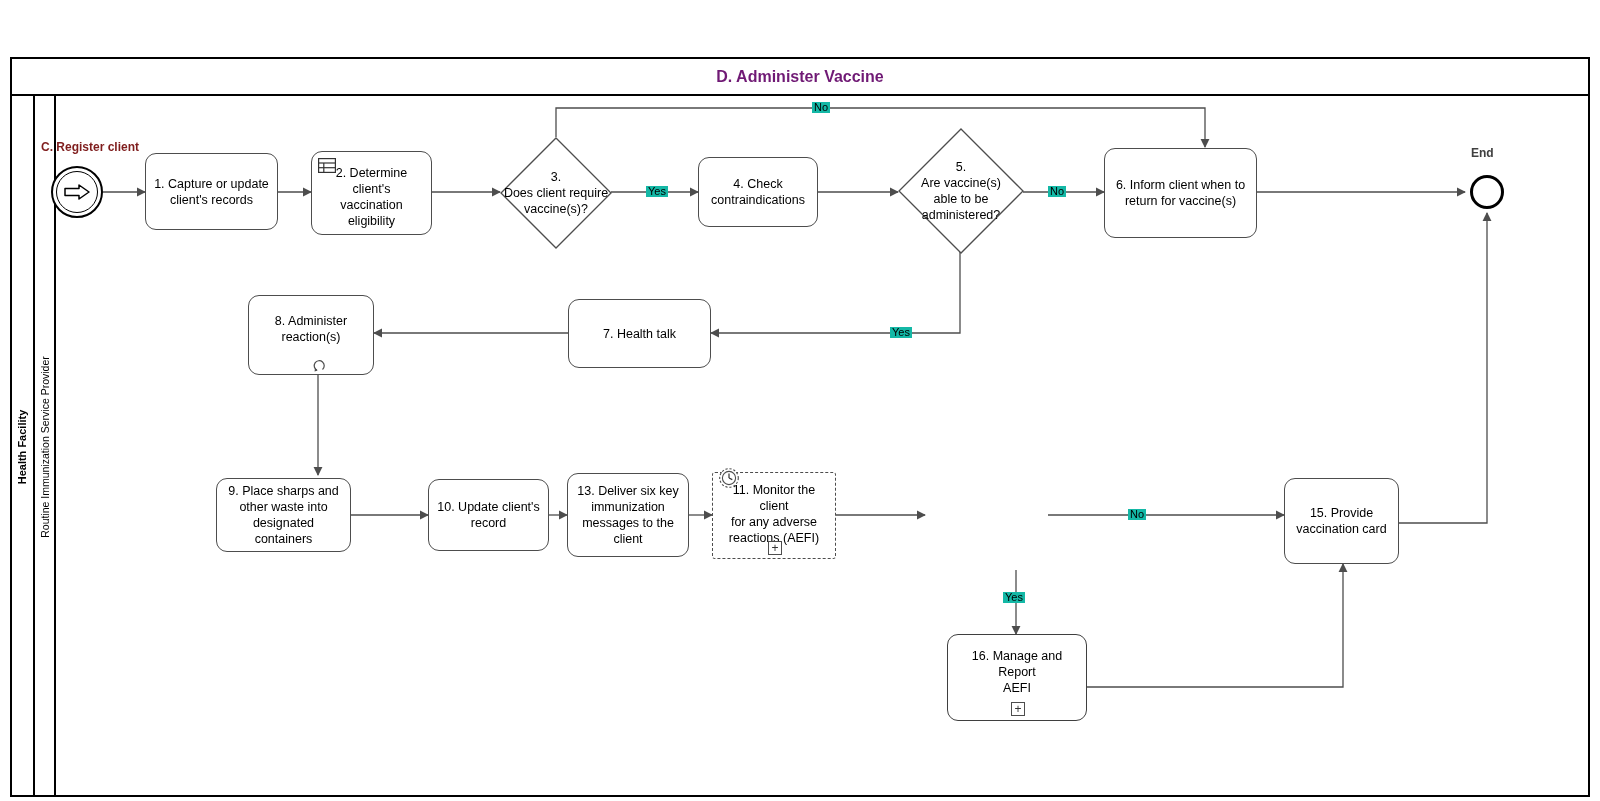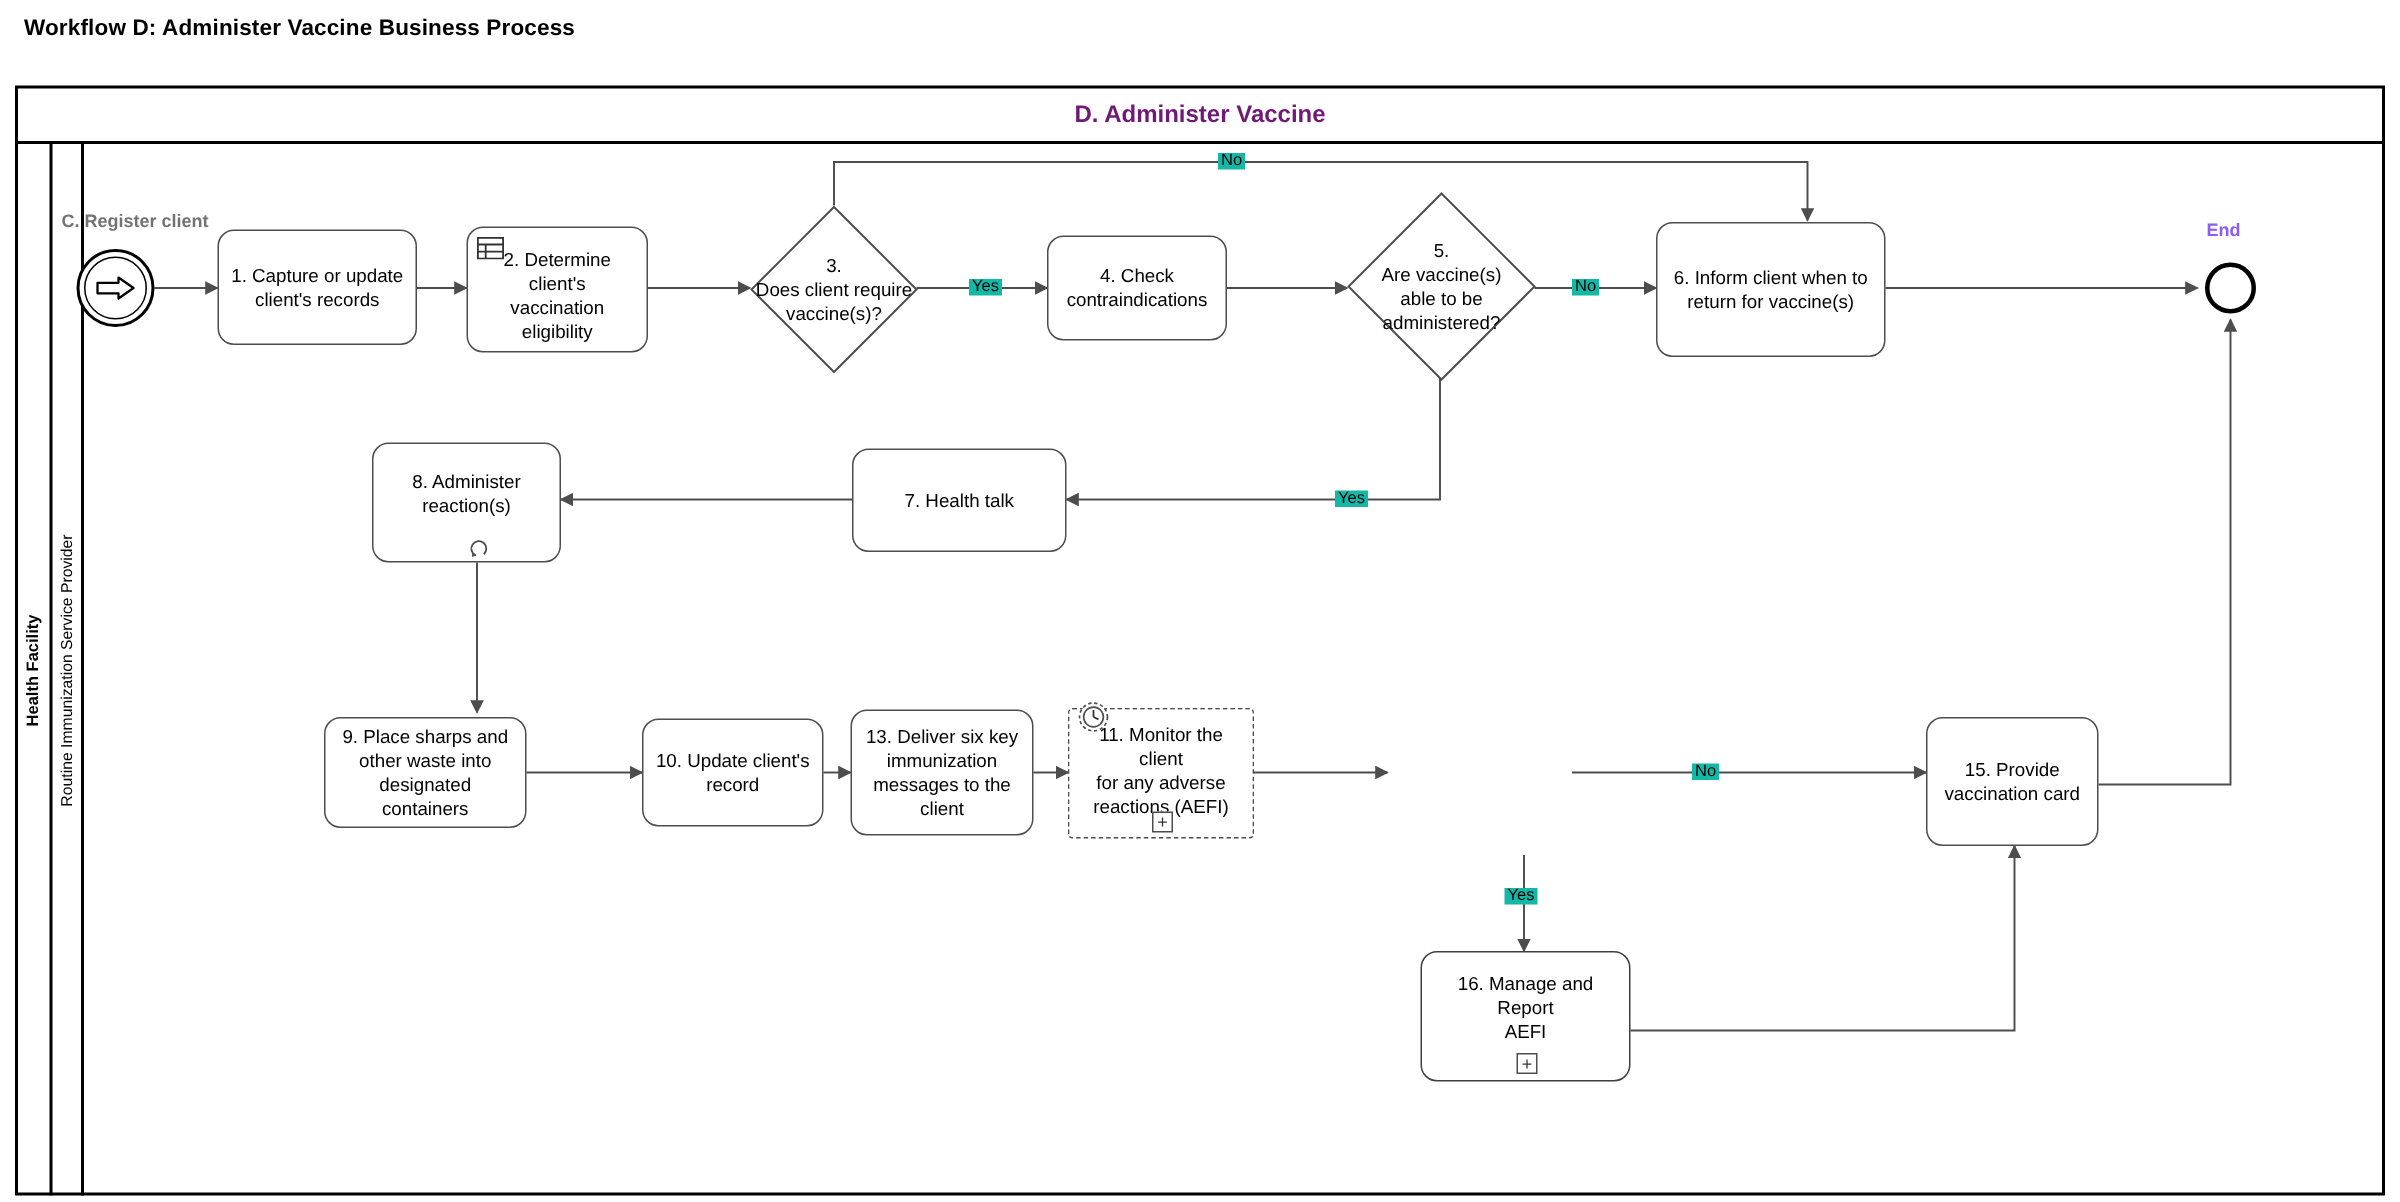--- a/index.html
+++ b/index.html
@@ -149,26 +149,26 @@
   
   .end-event {
     position: absolute;
     width: 34px; height: 34px;
     border: 3.5px solid #000000;
     border-radius: 50%;
     background: #ffffff;
   }
   .end-label {
     position: absolute;
-    font-size: 12px; font-weight: bold; color: #8b5cf6;
+    font-size: 12px; font-weight: bold; color: #404040;
     white-space: nowrap;
   }
   .start-label {
     position: absolute;
-    font-size: 12px; font-weight: bold; color: #737373;
+    font-size: 12px; font-weight: bold; color: #7f1d1d;
     white-space: nowrap;
   }
 
   
   .marker-plus {
     position: absolute;
     width: 14px; height: 14px;
     border: 1px solid #4d4d4d;
     background: #ffffff;
     display: flex; align-items: center; justify-content: center;
@@ -196,21 +196,20 @@
     padding: 0 2px;
     white-space: nowrap;
     line-height: 1;
   }
 </style>
 </head>
 <body>
 
 <div id="page">
 
-  <div id="page-title">Workflow D: Administer Vaccine Business Process</div>
 
   <div id="pool">
 
     <div id="pool-header">
       <span id="pool-header-label">D. Administer Vaccine</span>
     </div>
 
     <div id="pool-band">
       <span id="pool-band-label">Health Facility</span>
     </div>

